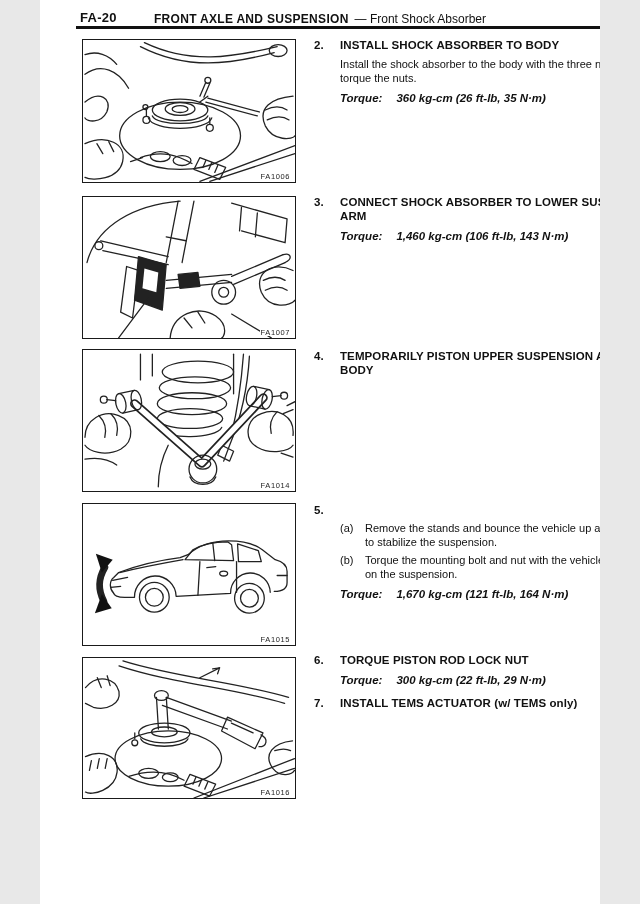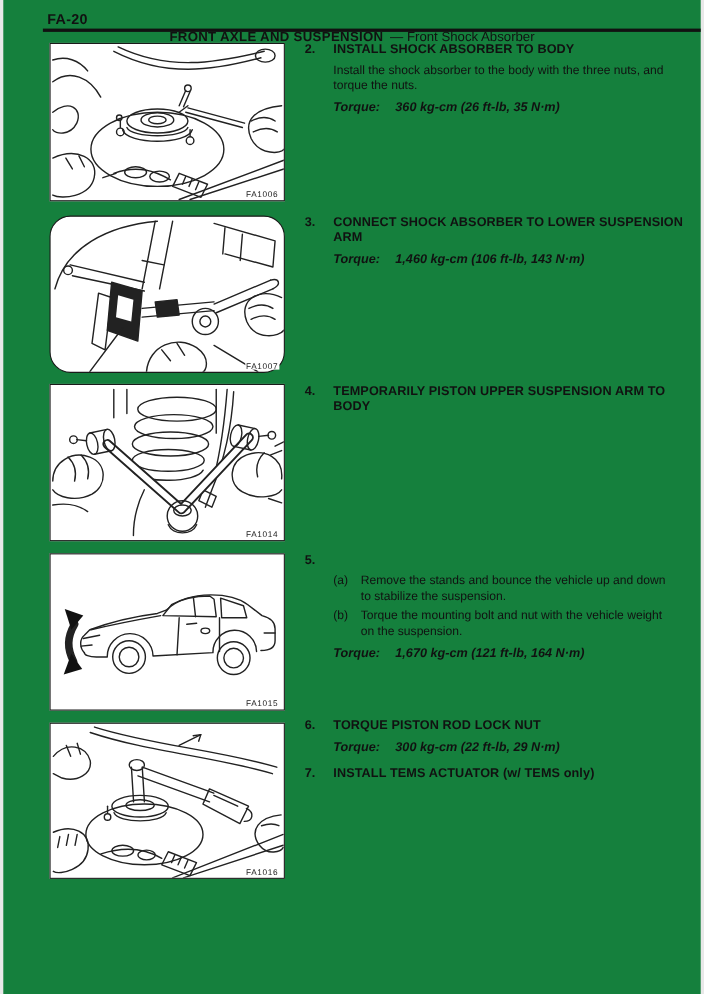--- a/index.html
+++ b/index.html
@@ -1,35 +1,35 @@
 <!DOCTYPE html>
 <html><head>
 <meta charset="utf-8">
 <style>
   html,body{margin:0;padding:0;background:#e8e8e8;}
   #page{
-    position:relative;width:634px;height:904px;margin:0 auto;
-    background:#15803d;color:#111;
+    position:relative;width:560px;height:904px;margin:0 auto;
+    background:#ffffff;color:#111;
     font-family:"Liberation Sans", sans-serif;
     overflow:hidden;
   }
   
   .pcode{position:absolute;left:40px;top:10px;font-size:13px;font-weight:700;letter-spacing:.3px;}
-  .ptitle{position:absolute;left:0;right:0;top:26px;text-align:center;font-size:12px;}
+  .ptitle{position:absolute;left:0;right:0;top:12px;text-align:center;font-size:12px;}
   .ptitle .b{font-weight:700;letter-spacing:.3px;}
   .ptitle .s{font-weight:400;margin-left:6px;}
   .rule{position:absolute;left:36px;top:26px;width:602px;height:2.5px;background:#111;}
   
   .fig{position:absolute;left:42px;width:214px;border:1.6px solid #1a1a1a;background:#fff;box-sizing:border-box;}
   .fig svg{display:block;width:100%;height:100%;}
   .figlab{
     position:absolute;right:4px;bottom:2px;font-size:7.5px;letter-spacing:.6px;color:#222;
     background:#fff;padding:0 1px;line-height:1;
   }
-  #f1{top:39px;height:144px;} #f2{top:196px;height:143px;border-radius:19px;} #f3{top:349px;height:143px;}
+  #f1{top:39px;height:144px;} #f2{top:196px;height:143px;} #f3{top:349px;height:143px;}
   #f4{top:503px;height:143px;} #f5{top:657px;height:142px;}
   
   .step{position:absolute;left:274px;width:358px;font-size:11px;line-height:14px;}
   #s2{top:38px;} #s3{top:195px;} #s4{top:349px;} #s5{top:503px;} #s6{top:653px;} #s7{top:696px;}
   .head{display:flex;}
   .num{width:26px;flex:none;font-weight:700;font-size:11.5px;}
   .title{font-weight:700;font-size:11.5px;letter-spacing:.1px;}
   .body{margin-left:26px;margin-top:5px;width:334px;}
   .sub{display:flex;margin-left:26px;margin-top:4px;}
   .sub .lab{width:25px;flex:none;}

